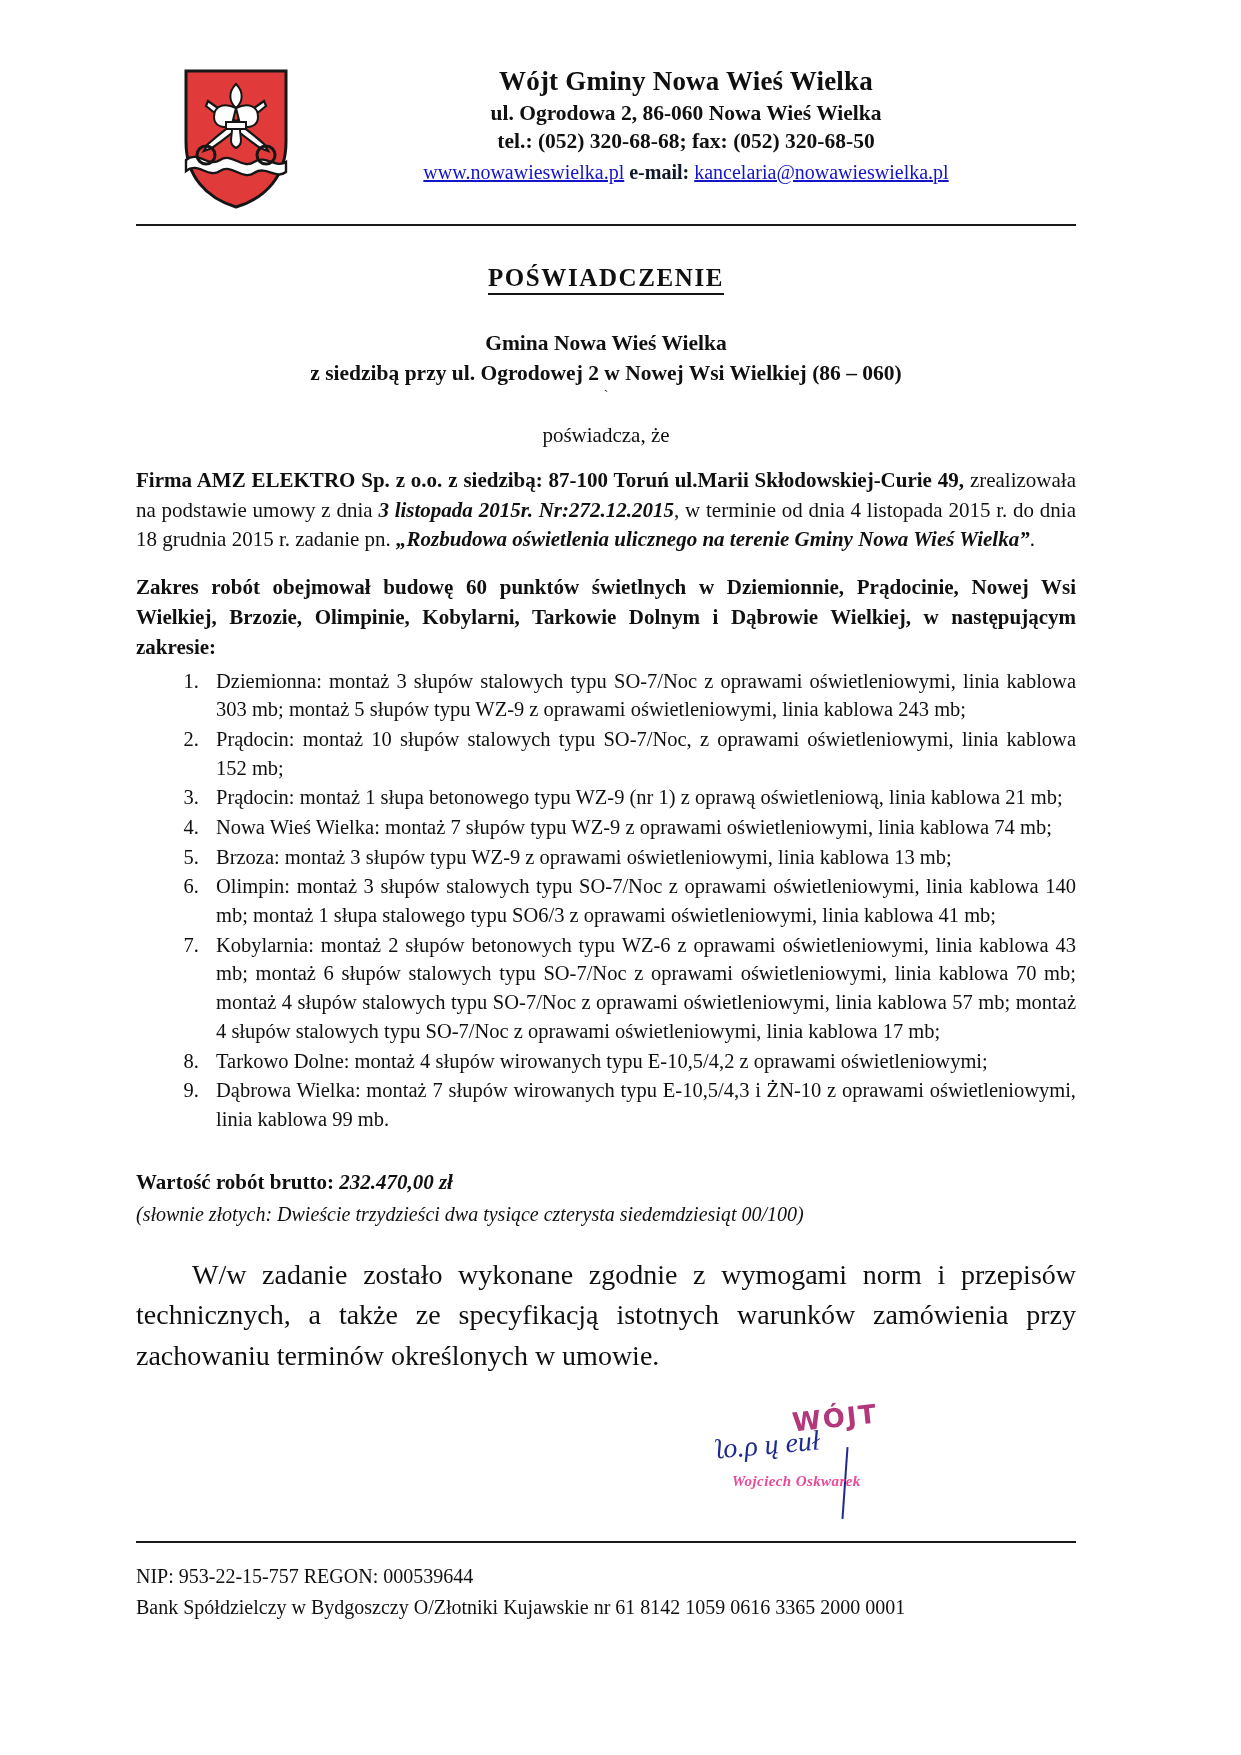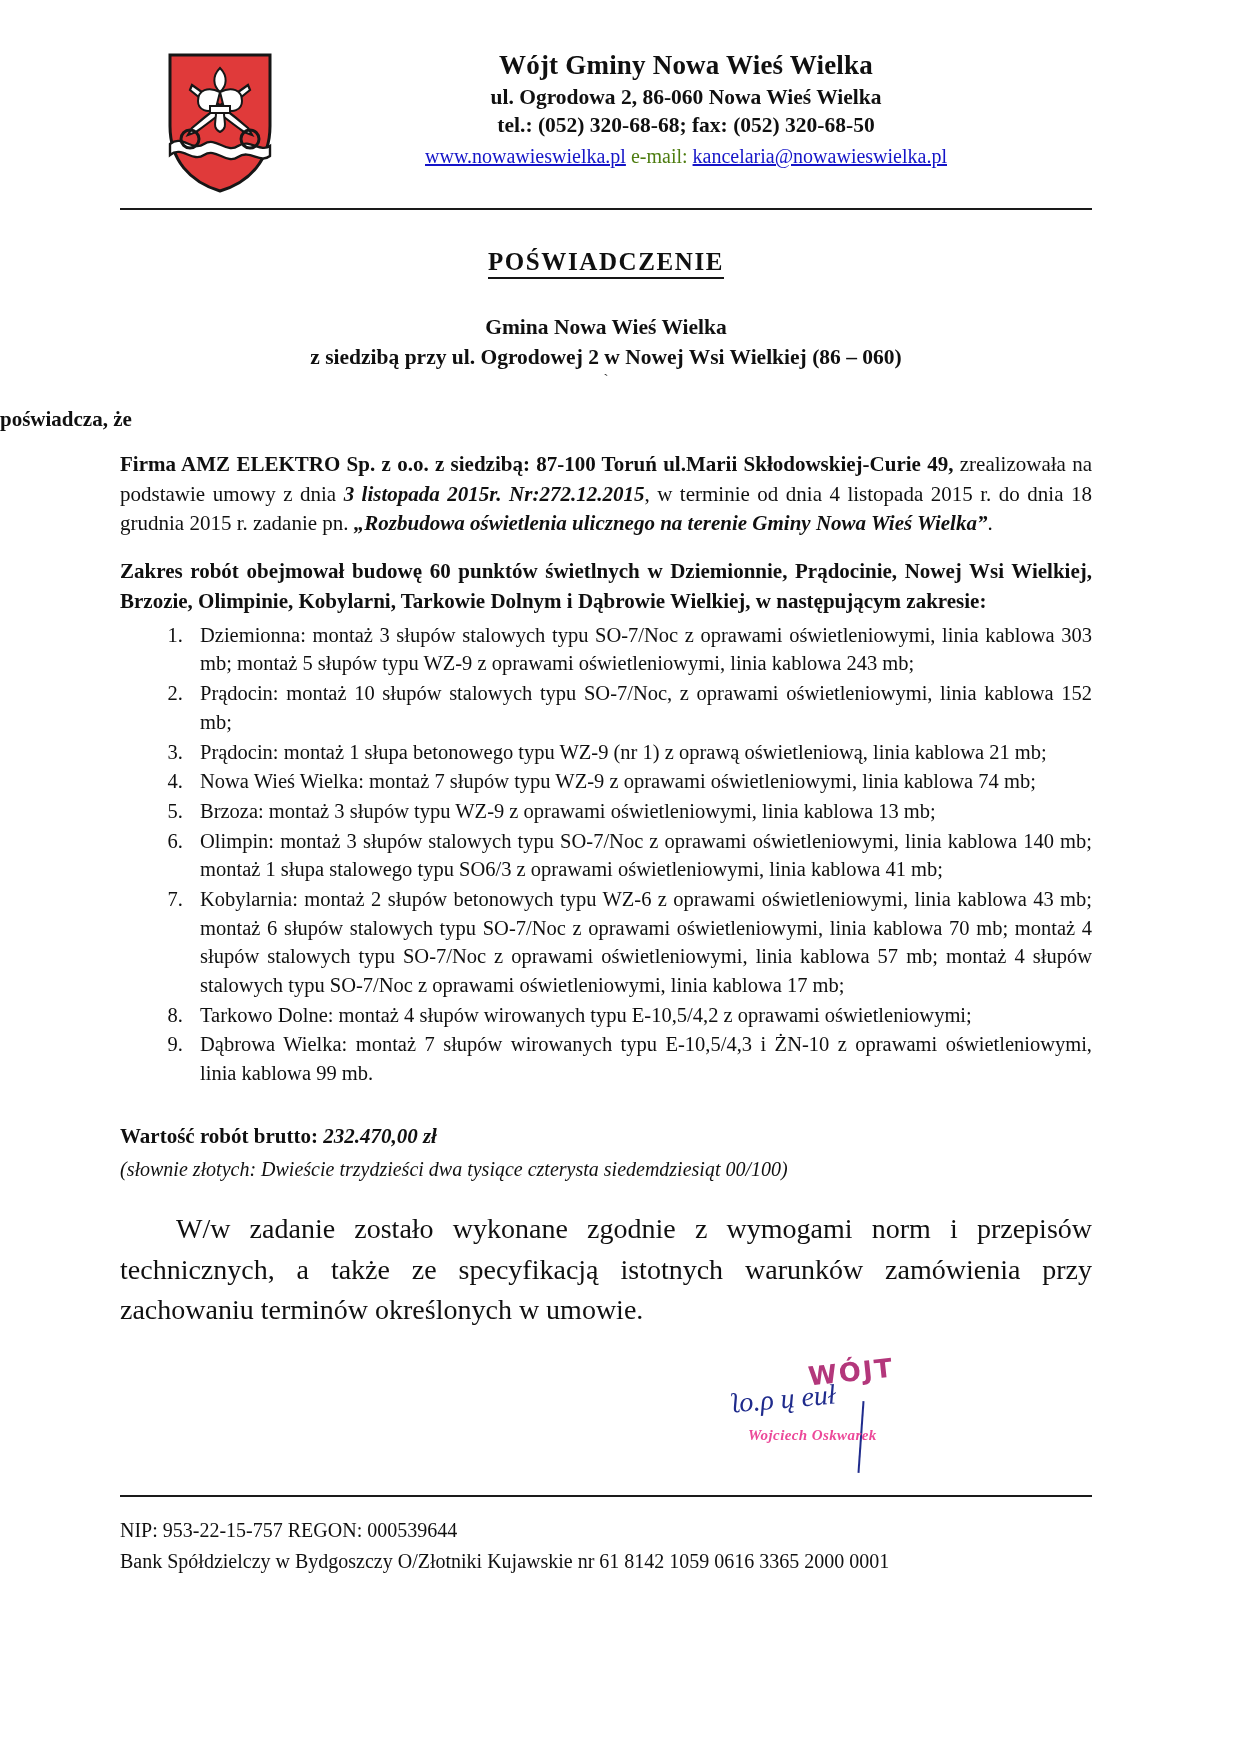--- a/index.html
+++ b/index.html
@@ -12,21 +12,21 @@
     min-height: 1755px;
     font-family: "Liberation Serif", "DejaVu Serif", serif;
     color: #101010;
     position: relative;
   }
   .page {
     width: 1212px;
     min-height: 1755px;
     position: relative;
     box-sizing: border-box;
-    padding: 0;
+    padding: 16px;
     background: #fff;
   }
 
   
   .letterhead {
     display: flex;
     align-items: flex-start;
     padding: 48px 120px 0 120px;
   }
   .crest-wrap {
@@ -59,21 +59,22 @@
   .org-contact {
     font-size: 20px;
     line-height: 1.4;
     margin-top: 2px;
   }
   .link {
     color: #1414c8;
     text-decoration: underline;
   }
   .plain {
-    color: #4d7c0f;
+    color: #0f172a;
+    font-weight: bold;
   }
 
   .rule {
     border: none;
     border-top: 2.6px solid #1a1a1a;
     margin: 14px 120px 0 120px;
   }
 
   
   .refrow {
@@ -115,23 +116,23 @@
     line-height: 1.4;
   }
   .tick {
     text-align: center;
     font-size: 15px;
     line-height: .7;
     color: #333;
     margin-top: 2px;
   }
   .attests {
+    text-align: center;
     font-size: 21px;
     margin-top: 22px;
-    font-weight: bold;
   }
 
   
   .body {
     padding: 0 120px;
     font-size: 21px;
     line-height: 1.42;
   }
   .para {
     margin-top: 18px;

